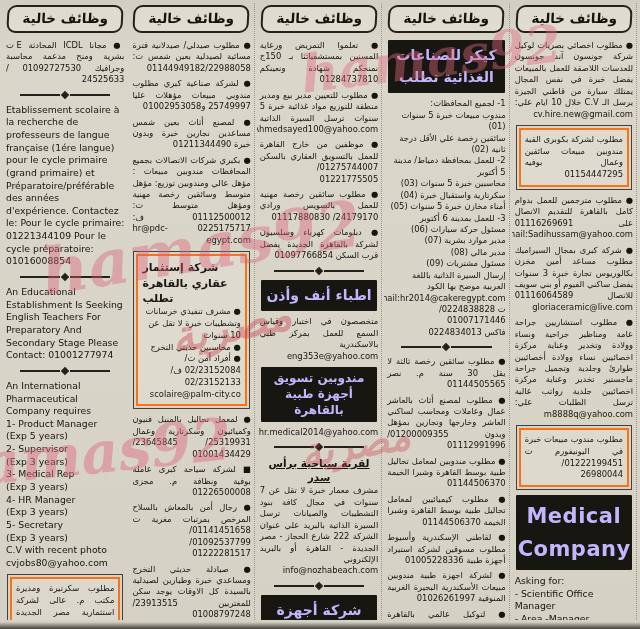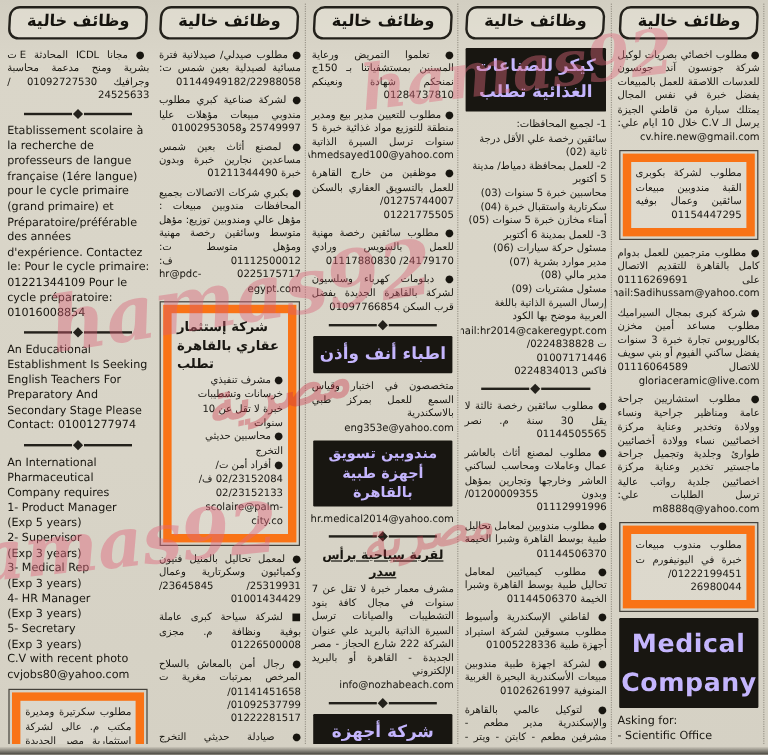--- a/index.html
+++ b/index.html
@@ -23,21 +23,21 @@
   }
   .banner.big{font-size:14px;line-height:1.55;padding:5px 2px;}
   .banner.en{direction:ltr;font-size:21px;letter-spacing:.5px;}
   .ad{direction:rtl;text-align:justify;font-size:8.4px;line-height:1.36;margin:4px 0;color:#17150f;}
   .ad.ltr{direction:ltr;text-align:left;font-size:9.3px;}
   .ad .heading{font-weight:bold;text-align:center;font-size:10.5px;margin-bottom:1px;direction:rtl;text-decoration:underline;}
   .ad .line{text-align:center;}
   .ad .line.r{text-align:right;}
   .ad.ltr .line{text-align:left;}
   .boxed{
-    border:7px solid #f97316;outline:1px solid #44413a;outline-offset:2px;
+    border:2px solid #f97316;outline:1px solid #44413a;outline-offset:2px;
     margin:8px 4px;padding:4px 4px;direction:rtl;text-align:justify;
     font-size:8.4px;line-height:1.4;background:rgba(240,236,226,.25);
   }
   .boxed .heading{font-weight:bold;text-align:left;font-size:11px;direction:rtl;margin-bottom:0;}
   .boxed .line{text-align:right;}
   .divider{display:flex;align-items:center;justify-content:center;margin:6px 14px;}
   .dline{height:2px;background:#23211b;flex:1;max-width:42px;}
   .diamond{width:6px;height:6px;background:#23211b;transform:rotate(45deg);margin:0 2px;flex:0 0 auto;}
   .watermark{
     position:absolute;pointer-events:none;white-space:nowrap;z-index:5;
@@ -173,20 +173,21 @@
         <div class="diamond"></div>
         <div class="dline"></div>
       </div>
       <div class="banner big">شركة أجهزة طبية</div>
     </div>
     <div class="column">
       <div class="col-header">وظائف خالية</div>
       <div class="banner big">كيكر للصناعات الغذائية تطلب</div>
       <div class="ad">
         <div class="line r">1- لجميع المحافظات:</div>
+        <div class="line r">مندوب مبيعات خبرة 5 سنوات (01)</div>
         <div class="line r">سائقين رخصة علي الأقل درجة ثانية (02)</div>
         <div class="line r">2- للعمل بمحافظة دمياط/ مدينة 5 أكتوبر</div>
         <div class="line r">محاسبين خبرة 5 سنوات (03)</div>
         <div class="line r">سكرتارية واستقبال خبرة (04)</div>
         <div class="line r">أمناء مخازن خبرة 5 سنوات (05)</div>
         <div class="line r">3- للعمل بمدينة 6 أكتوبر</div>
         <div class="line r">مسئول حركة سيارات (06)</div>
         <div class="line r">مدير موارد بشرية (07)</div>
         <div class="line r">مدير مالي (08)</div>
         <div class="line r">مسئول مشتريات (09)</div>

